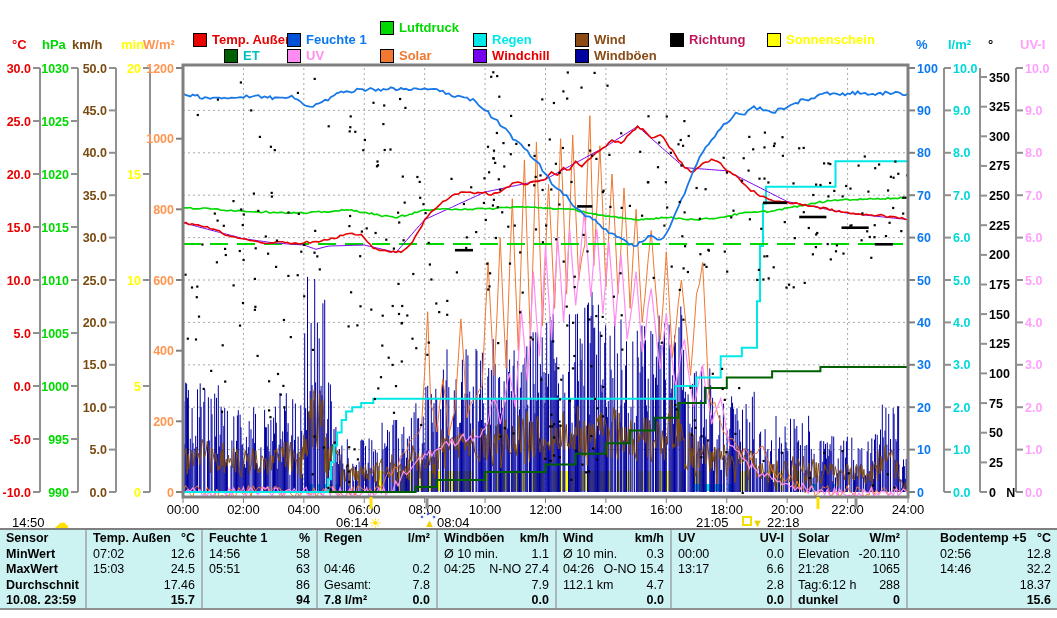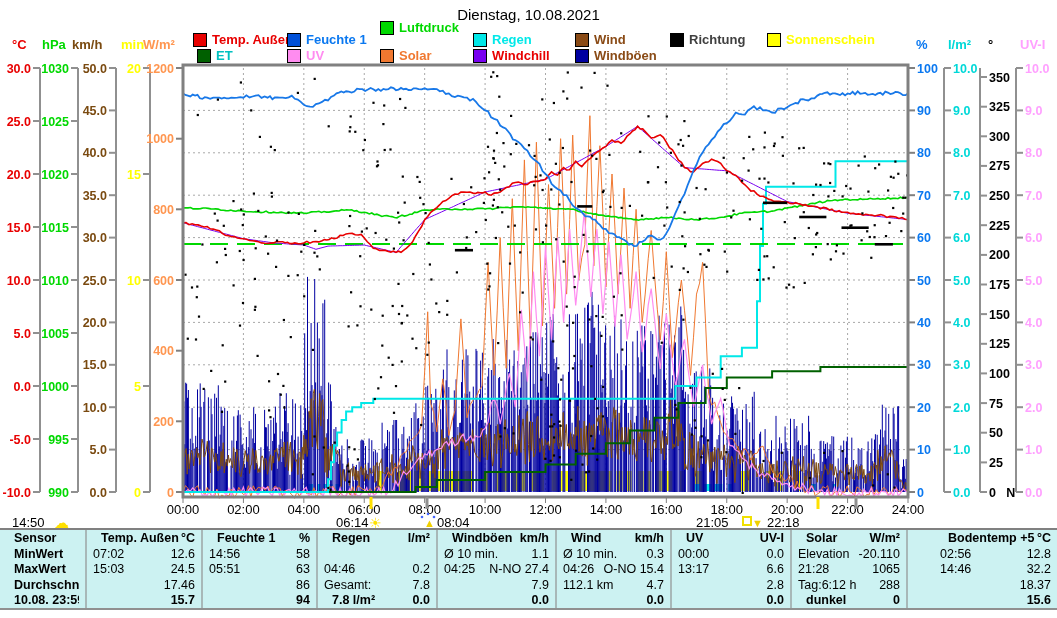--- a/index.html
+++ b/index.html
@@ -9,27 +9,26 @@
   .legend-item{position:absolute;display:flex;align-items:center;gap:5px;font-size:13px;font-weight:700;white-space:nowrap;}
   .legend-box{width:12px;height:12px;border:1px solid #000;flex:0 0 auto;}
   #chartwrap{position:absolute;top:0;left:0;width:1057px;height:530px;}
   #chartwrap svg{position:absolute;top:0;left:0;}
   .stats{position:absolute;top:528px;left:0;width:1057px;height:82px;background:#ccf2f2;border-top:2px solid #808080;border-bottom:2px solid #909090;box-sizing:border-box;display:flex;font-size:12.5px;color:#000;}
   .stats .col{box-sizing:border-box;padding:1px 6px 0 6px;border-right:2px solid #a8b8b8;}
   .stats .col:last-child{border-right:none;}
   .srow{height:15.5px;line-height:15.5px;display:flex;white-space:nowrap;overflow:hidden;}
   .srow .lft{}
   .srow .rgt{margin-left:auto;}
-  .b{font-weight:700;margin-left:8px;}
+  .b{font-weight:700;}
 </style>
 </head>
 <body>
 
 <div class="stage">
-  <div class="title">Dienstag, 10.08.2021</div>
   <div id="legend">
       <div class="legend-item" style="left: 193px; top: 32px;">
         <span class="legend-box" style="background: rgb(232, 0, 0);"></span>
         <span style="color: rgb(232, 0, 0);">Temp. Außen</span>
       </div>
       <div class="legend-item" style="left: 287px; top: 32px;">
         <span class="legend-box" style="background: rgb(0, 80, 216);"></span>
         <span style="color: rgb(10, 120, 240);">Feuchte 1</span>
       </div>
       <div class="legend-item" style="left: 380px; top: 20px;">
@@ -39,27 +38,27 @@
       <div class="legend-item" style="left: 473px; top: 32px;">
         <span class="legend-box" style="background: rgb(0, 232, 232);"></span>
         <span style="color: rgb(0, 232, 232);">Regen</span>
       </div>
       <div class="legend-item" style="left: 575px; top: 32px;">
         <span class="legend-box" style="background: rgb(138, 75, 22);"></span>
         <span style="color: rgb(138, 75, 22);">Wind</span>
       </div>
       <div class="legend-item" style="left: 670px; top: 32px;">
         <span class="legend-box" style="background: rgb(0, 0, 0);"></span>
-        <span style="color: #404040;">Richtung</span>
+        <span style="color: #be185d;">Richtung</span>
       </div>
       <div class="legend-item" style="left: 767px; top: 32px;">
         <span class="legend-box" style="background: rgb(255, 255, 0);"></span>
         <span style="color: rgb(255, 255, 0);">Sonnenschein</span>
       </div>
-      <div class="legend-item" style="left: 181px; top: 48px; padding-left: 16px;">
+      <div class="legend-item" style="left: 208px; top: 48px; padding-left: 16px;">
         <span class="legend-box" style="background: rgb(0, 96, 0);"></span>
         <span style="color: rgb(0, 192, 192);">ET</span>
       </div>
       <div class="legend-item" style="left: 287px; top: 48px;">
         <span class="legend-box" style="background: rgb(255, 140, 240);"></span>
         <span style="color: rgb(255, 140, 240);">UV</span>
       </div>
       <div class="legend-item" style="left: 380px; top: 48px;">
         <span class="legend-box" style="background: rgb(240, 120, 48);"></span>
         <span style="color: rgb(240, 120, 48);">Solar</span>

